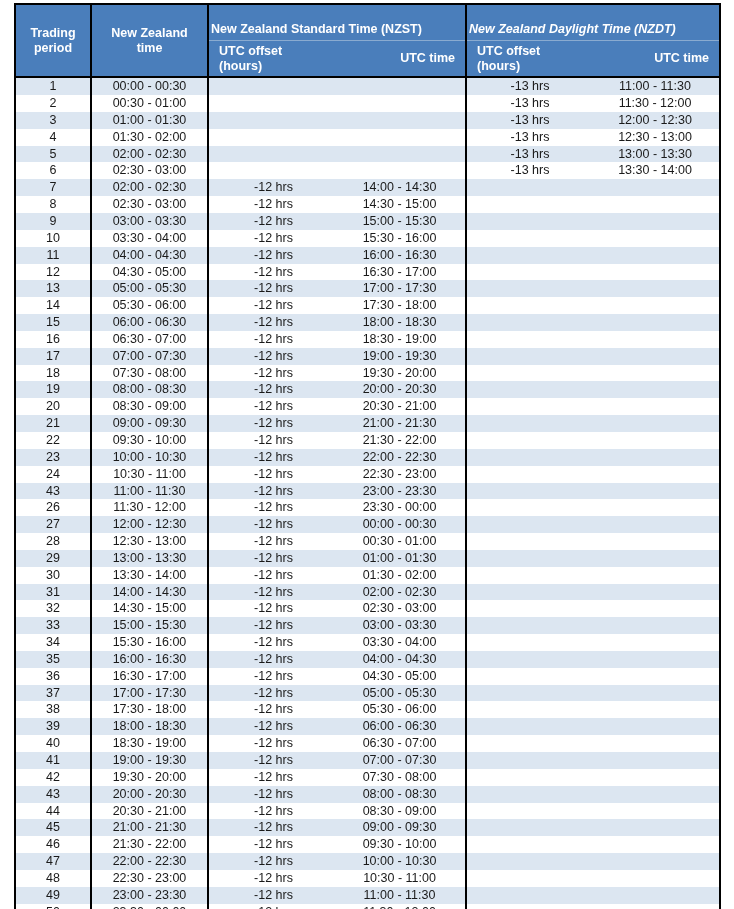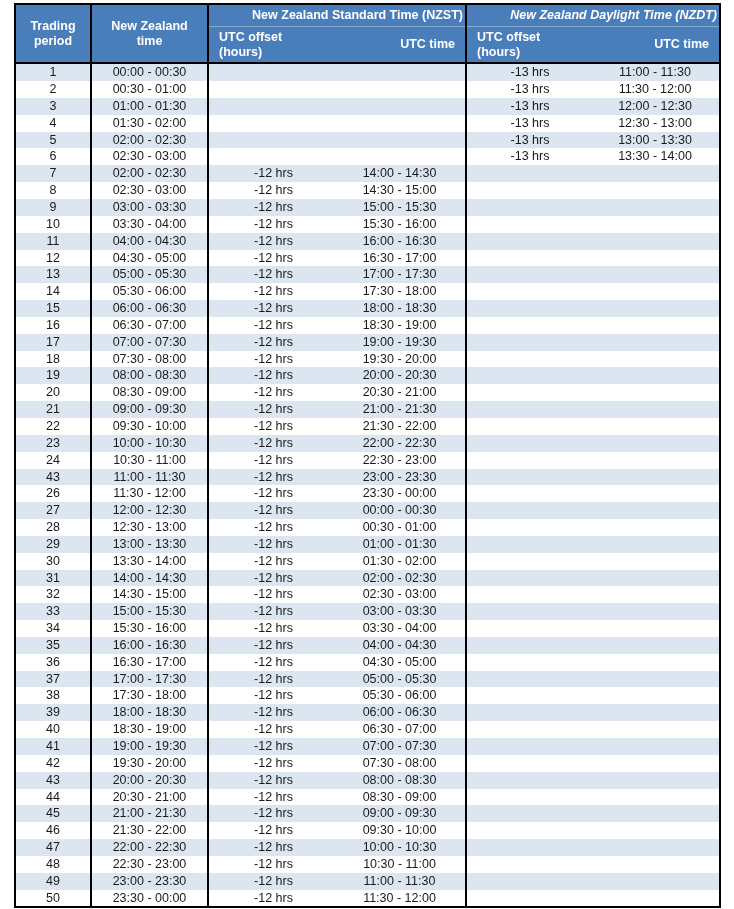--- a/index.html
+++ b/index.html
@@ -54,22 +54,22 @@
     border-bottom: 2px solid #000000;
     padding: 3px 2px;
   }
   th.group-period { border-left: none; }
 
   th.group-span {
     border-top: 2px solid #000000;
     border-left: 2px solid #000000;
     border-right: 2px solid #000000;
     border-bottom: 1px solid #8aabd0;
-    padding: 3px 2px 3px;
-    text-align: right;
+    padding: 17px 2px 3px;
+    text-align: left;
     margin-top: 12px;
   }
   th.group-span.last { border-right: none; font-style: italic; }
 
   th.sub {
     border-bottom: 2px solid #000000;
     border-top: none;
     padding: 3px 10px 3px;
     font-size: 12.5px;
   }

